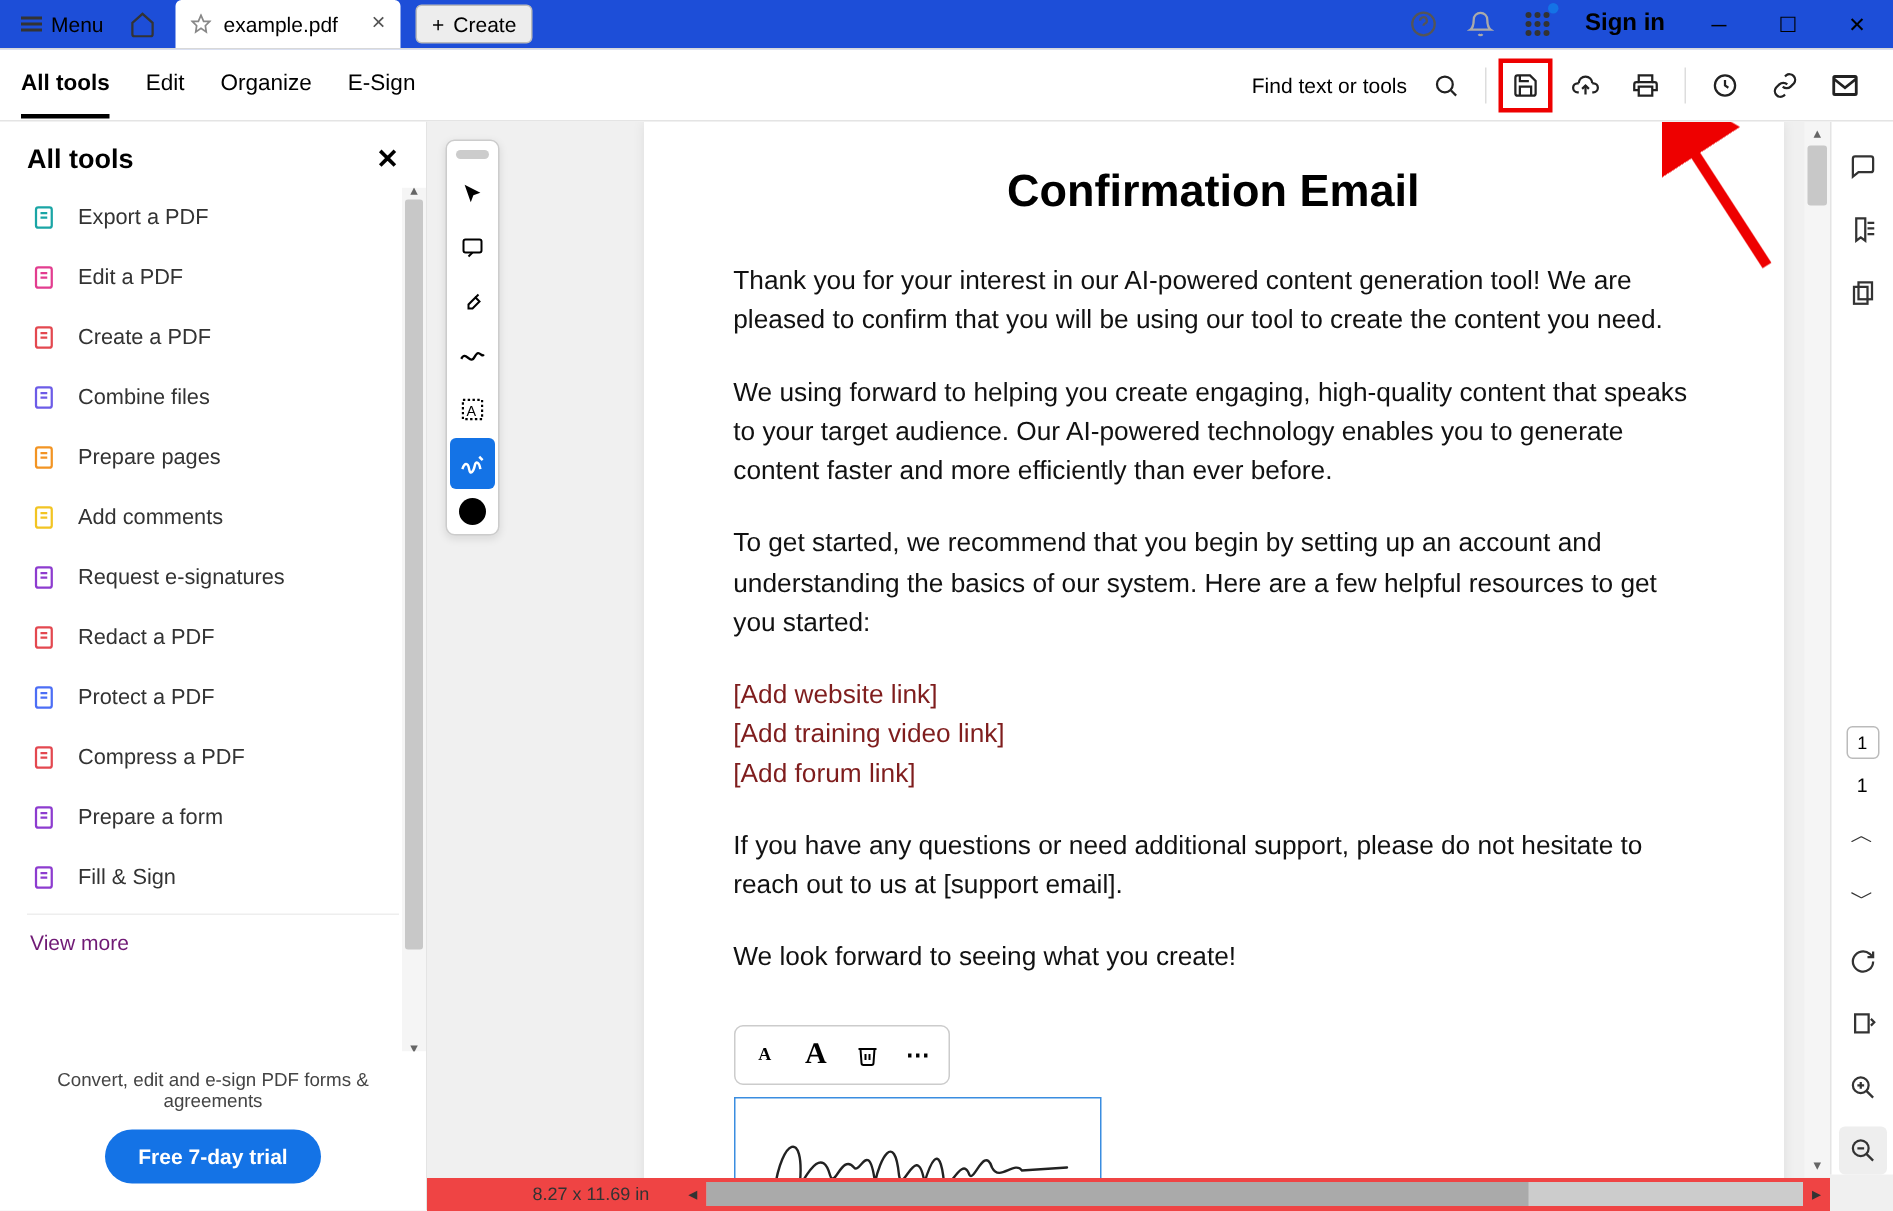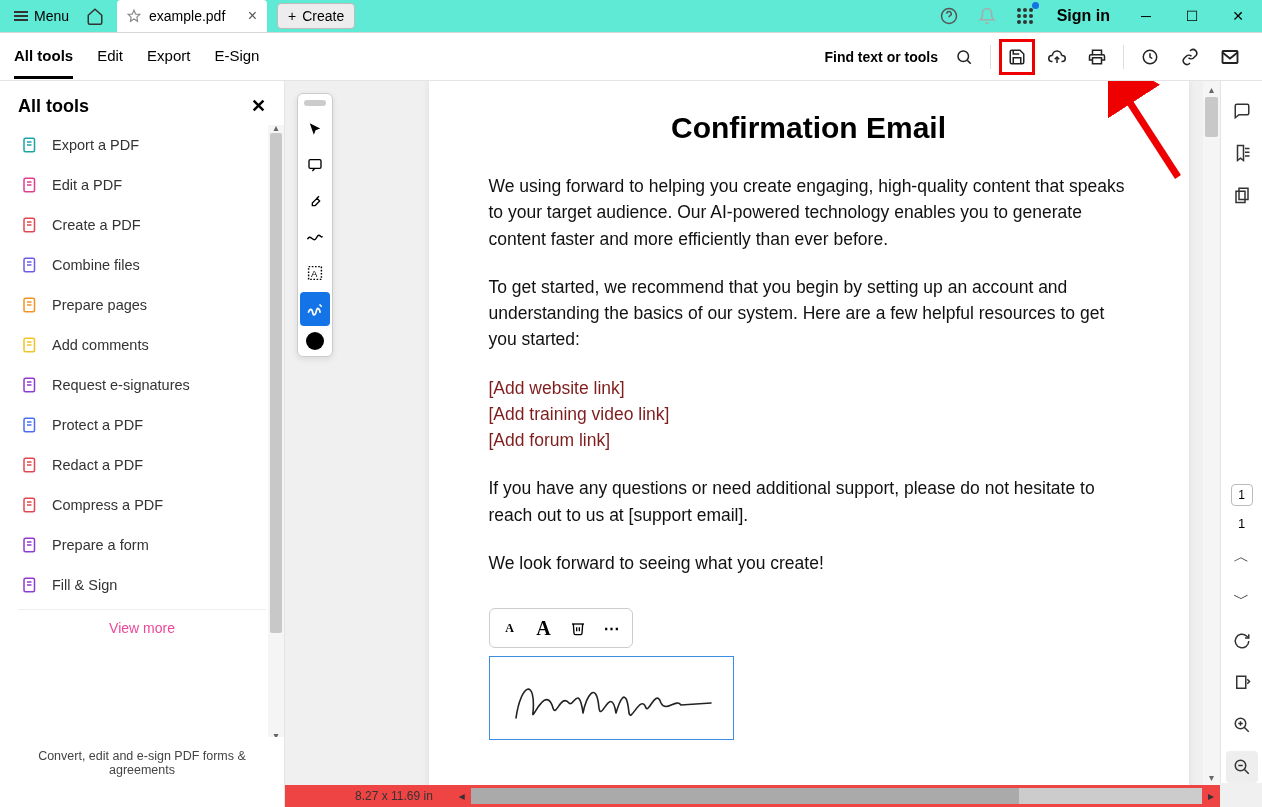--- a/index.html
+++ b/index.html
@@ -1,60 +1,60 @@
 <!DOCTYPE html>
 <html><head>
 <meta charset="utf-8">
 <style>
 * { margin: 0; padding: 0; box-sizing: border-box; font-family: -apple-system, BlinkMacSystemFont, "Segoe UI", Arial, sans-serif; }
 body { width: 1262px; height: 807px; background: #fff; display: flex; flex-direction: column; overflow: hidden; }
 
 
-.titlebar { height: 33px; background: #5eead4; display: flex; align-items: center; padding: 0 4px; border-bottom: 1px solid #d8d8d8; }
+.titlebar { height: 33px; background: #1d4ed8; display: flex; align-items: center; padding: 0 4px; border-bottom: 1px solid #d8d8d8; }
 .menu-btn { display: flex; align-items: center; gap: 6px; padding: 4px 10px; font-size: 14px; cursor: pointer; }
 .hamburger { display: inline-block; width: 14px; height: 10px; }
 .hamburger span { display: block; height: 2px; background: #333; margin-bottom: 2px; }
 .tb-ico { width: 32px; height: 32px; display: flex; align-items: center; justify-content: center; cursor: pointer; }
 .tab { height: 32px; background: #fff; display: flex; align-items: center; padding: 0 10px; gap: 8px; font-size: 14px; margin-left: 6px; border-radius: 4px 4px 0 0; min-width: 150px; }
 .tab .close { margin-left: auto; font-size: 16px; color: #555; cursor: pointer; }
 .create-btn { display: flex; align-items: center; gap: 6px; height: 26px; border: 1px solid #bbb; background: #ededed; border-radius: 4px; padding: 0 10px; font-size: 14px; margin-left: 10px; cursor: pointer; }
 .tb-spacer { flex: 1; }
 .tb-right { display: flex; align-items: center; gap: 6px; }
 .win-btn { width: 40px; height: 32px; display: flex; align-items: center; justify-content: center; cursor: pointer; font-size: 14px; }
 .signin { font-weight: 700; font-size: 16px; padding: 0 10px; cursor: pointer; }
 
 
 .sec-bar { height: 48px; background: #fff; display: flex; align-items: center; padding: 0 14px; border-bottom: 1px solid #e4e4e4; }
 .sec-tabs { display: flex; gap: 24px; }
 .sec-tab { font-size: 15px; padding: 12px 0; cursor: pointer; }
 .sec-tab.active { font-weight: 700; border-bottom: 3px solid #000; }
 .sec-spacer { flex: 1; }
 .sec-right { display: flex; align-items: center; gap: 4px; }
 .sec-ico { width: 36px; height: 36px; display: flex; align-items: center; justify-content: center; cursor: pointer; color: #222; }
-.find-text { font-size: 14px; margin-right: 4px; cursor: pointer; font-weight: bold; }
+.find-text { font-size: 14px; margin-right: 4px; cursor: pointer; }
 .vline { width: 1px; height: 24px; background: #ddd; margin: 0 4px; }
 .save-highlight { border: 3px solid #e00; }
 
 
 .main { flex: 1; display: flex; overflow: hidden; }
 
 
 .sidebar { width: 285px; border-right: 1px solid #e4e4e4; display: flex; flex-direction: column; position: relative; }
 .sb-head { display: flex; align-items: center; justify-content: space-between; padding: 14px 18px 8px; }
 .sb-head h2 { font-size: 18px; font-weight: 700; }
 .sb-list { flex: 1; overflow: hidden; padding: 0 18px; position: relative; }
 .sb-list::-webkit-scrollbar { width: 16px; }
 .sb-scroll-track { position: absolute; right: 0; top: 0; bottom: 0; width: 16px; background: #f5f5f5; }
 .sb-scroll-thumb { position: absolute; left: 2px; width: 12px; top: 8px; height: 500px; background: #c8c8c8; border-radius: 2px; }
 .sb-scroll-arrow { position: absolute; left: 2px; width: 12px; height: 12px; display:flex; align-items:center; justify-content:center; font-size:10px; color:#666;}
 .sb-scroll-arrow.top { top: -4px; }
 .sb-scroll-arrow.bot { bottom: -4px; }
 .tool-item { display: flex; align-items: center; gap: 12px; padding: 10px 2px; font-size: 14.5px; cursor: pointer; color: #333; }
 .tool-ico { width: 20px; height: 20px; display: flex; align-items: center; justify-content: center; }
-.viewmore { color: #ec4899; font-size: 14px; padding: 10px 2px; cursor: pointer; border-top: 1px solid #eee; margin-top: 4px; text-align: center;}
+.viewmore { color: #701a75; font-size: 14px; padding: 10px 2px; cursor: pointer; border-top: 1px solid #eee; margin-top: 4px;}
 .sb-footer { padding: 12px 18px 18px; text-align: center; }
 .sb-footer-text { font-size: 12.5px; color: #444; margin-bottom: 12px; }
 .trial-btn { background: #1473e6; color: #fff; border: none; padding: 10px 22px; border-radius: 20px; font-size: 14px; font-weight: 600; cursor: pointer; }
 
 
 .doc-area { flex: 1; position: relative; background: #f0f0f0; display: flex; }
 .doc-toolbar { position: absolute; left: 12px; top: 12px; background: #fff; border: 1px solid #ccc; border-radius: 6px; width: 36px; display: flex; flex-direction: column; align-items: center; padding: 6px 0; gap: 2px; z-index: 5; box-shadow: 0 2px 6px rgba(0,0,0,.1);}
 .dt-ico { width: 30px; height: 34px; display: flex; align-items: center; justify-content: center; cursor: pointer; border-radius: 4px; color: #333; }
 .dt-ico.active { background: #1473e6; color: #fff; }
 .dt-handle { width: 22px; height: 6px; background: #ccc; border-radius: 3px; margin-bottom: 4px; cursor: grab; }
@@ -156,21 +156,21 @@
     <div class="win-btn">─</div>
     <div class="win-btn">☐</div>
     <div class="win-btn">✕</div>
   </div>
 </div>
 
 <div class="sec-bar">
   <div class="sec-tabs">
     <div class="sec-tab active">All tools</div>
     <div class="sec-tab">Edit</div>
-    <div class="sec-tab">Export</div>
+    <div class="sec-tab">Organize</div>
     <div class="sec-tab">E-Sign</div>
   </div>
   <div class="sec-spacer"></div>
   <div class="sec-right">
     <span class="find-text">Find text or tools</span>
     <div class="sec-ico">
         <svg width="18" height="18" viewBox="0 0 24 24" fill="none" stroke="#222" stroke-width="2">
           <circle cx="11" cy="11" r="7"></circle>
           <line x1="21" y1="21" x2="16.5" y2="16.5"></line>
         </svg>
@@ -301,37 +301,37 @@
             <svg width="18" height="18" viewBox="0 0 24 24" fill="none" stroke="#8d3ccf" stroke-width="2">
               <rect x="4" y="3" width="14" height="18" rx="2"></rect>
               <line x1="8" y1="8" x2="14" y2="8"></line>
               <line x1="8" y1="12" x2="14" y2="12"></line>
             </svg>
           </span>
           <span>Request e-signatures</span>
         </div>
         <div class="tool-item">
           <span class="tool-ico">
+            <svg width="18" height="18" viewBox="0 0 24 24" fill="none" stroke="#e34850" stroke-width="2">
+              <rect x="4" y="3" width="14" height="18" rx="2"></rect>
+              <line x1="8" y1="8" x2="14" y2="8"></line>
+              <line x1="8" y1="12" x2="14" y2="12"></line>
+            </svg>
+          </span>
+          <span>Redact a PDF</span>
+        </div>
+        <div class="tool-item">
+          <span class="tool-ico">
             <svg width="18" height="18" viewBox="0 0 24 24" fill="none" stroke="#4c6ef5" stroke-width="2">
               <rect x="4" y="3" width="14" height="18" rx="2"></rect>
               <line x1="8" y1="8" x2="14" y2="8"></line>
               <line x1="8" y1="12" x2="14" y2="12"></line>
             </svg>
           </span>
           <span>Protect a PDF</span>
-        </div>
-        <div class="tool-item">
-          <span class="tool-ico">
-            <svg width="18" height="18" viewBox="0 0 24 24" fill="none" stroke="#e34850" stroke-width="2">
-              <rect x="4" y="3" width="14" height="18" rx="2"></rect>
-              <line x1="8" y1="8" x2="14" y2="8"></line>
-              <line x1="8" y1="12" x2="14" y2="12"></line>
-            </svg>
-          </span>
-          <span>Redact a PDF</span>
         </div>
         <div class="tool-item">
           <span class="tool-ico">
             <svg width="18" height="18" viewBox="0 0 24 24" fill="none" stroke="#e34850" stroke-width="2">
               <rect x="4" y="3" width="14" height="18" rx="2"></rect>
               <line x1="8" y1="8" x2="14" y2="8"></line>
               <line x1="8" y1="12" x2="14" y2="12"></line>
             </svg>
           </span>
           <span>Compress a PDF</span>
@@ -353,20 +353,21 @@
               <line x1="8" y1="8" x2="14" y2="8"></line>
               <line x1="8" y1="12" x2="14" y2="12"></line>
             </svg>
           </span>
           <span>Fill &amp; Sign</span>
         </div>
         <div class="viewmore">View more</div>
       </div>
     <div class="sb-footer">
       <div class="sb-footer-text">Convert, edit and e-sign PDF forms &amp; agreements</div>
+      <button class="trial-btn">Free 7-day trial</button>
     </div>
   </div>
 
   <div class="doc-area">
 
     <div class="doc-toolbar">
       <div class="dt-handle"></div>
       <div class="dt-ico">
           <svg width="14" height="14" viewBox="0 0 24 24" fill="#000">
             <path d="M3 2l7 20 3-8 8-3z"></path>
@@ -400,20 +401,21 @@
             <path d="M3 15c2-6 5-6 6 0s4 2 5-3 4-3 5 3"></path>
             <path d="M18 4l3 3"></path>
           </svg>
         </div>
       <div class="dt-color"></div>
     </div>
 
     <div class="page-wrap">
       <div class="page">
         <h1>Confirmation Email</h1>
+        <p>Thank you for your interest in our AI-powered content generation tool! We are pleased to confirm that you will be using our tool to create the content you need.</p>
         <p>We using forward to helping you create engaging, high-quality content that speaks to your target audience. Our AI-powered technology enables you to generate content faster and more efficiently than ever before.</p>
         <p>To get started, we recommend that you begin by setting up an account and understanding the basics of our system. Here are a few helpful resources to get you started:</p>
         <div style="margin-bottom:22px;">
           <div class="link-line">[Add website link]</div>
           <div class="link-line">[Add training video link]</div>
           <div class="link-line">[Add forum link]</div>
         </div>
         <p>If you have any questions or need additional support, please do not hesitate to reach out to us at [support email].</p>
         <p>We look forward to seeing what you create!</p>
 

